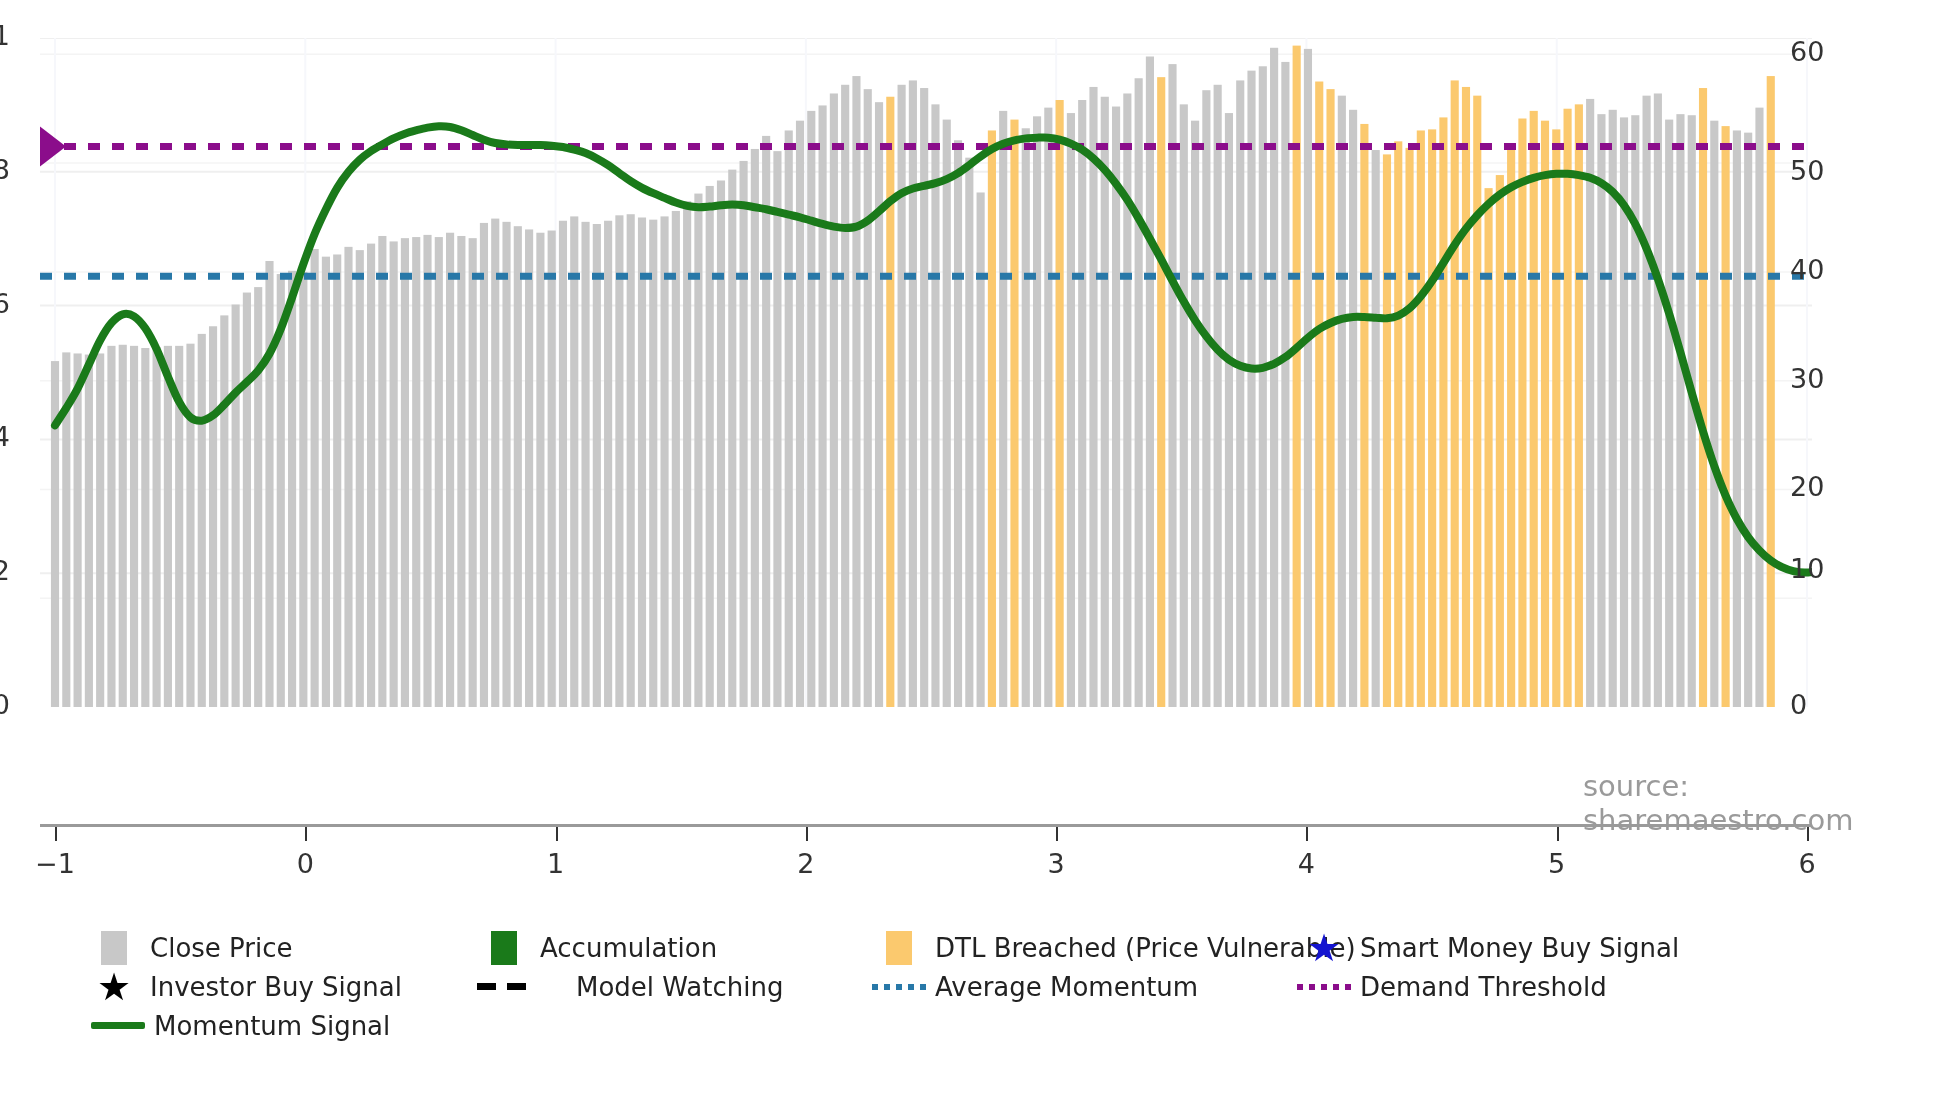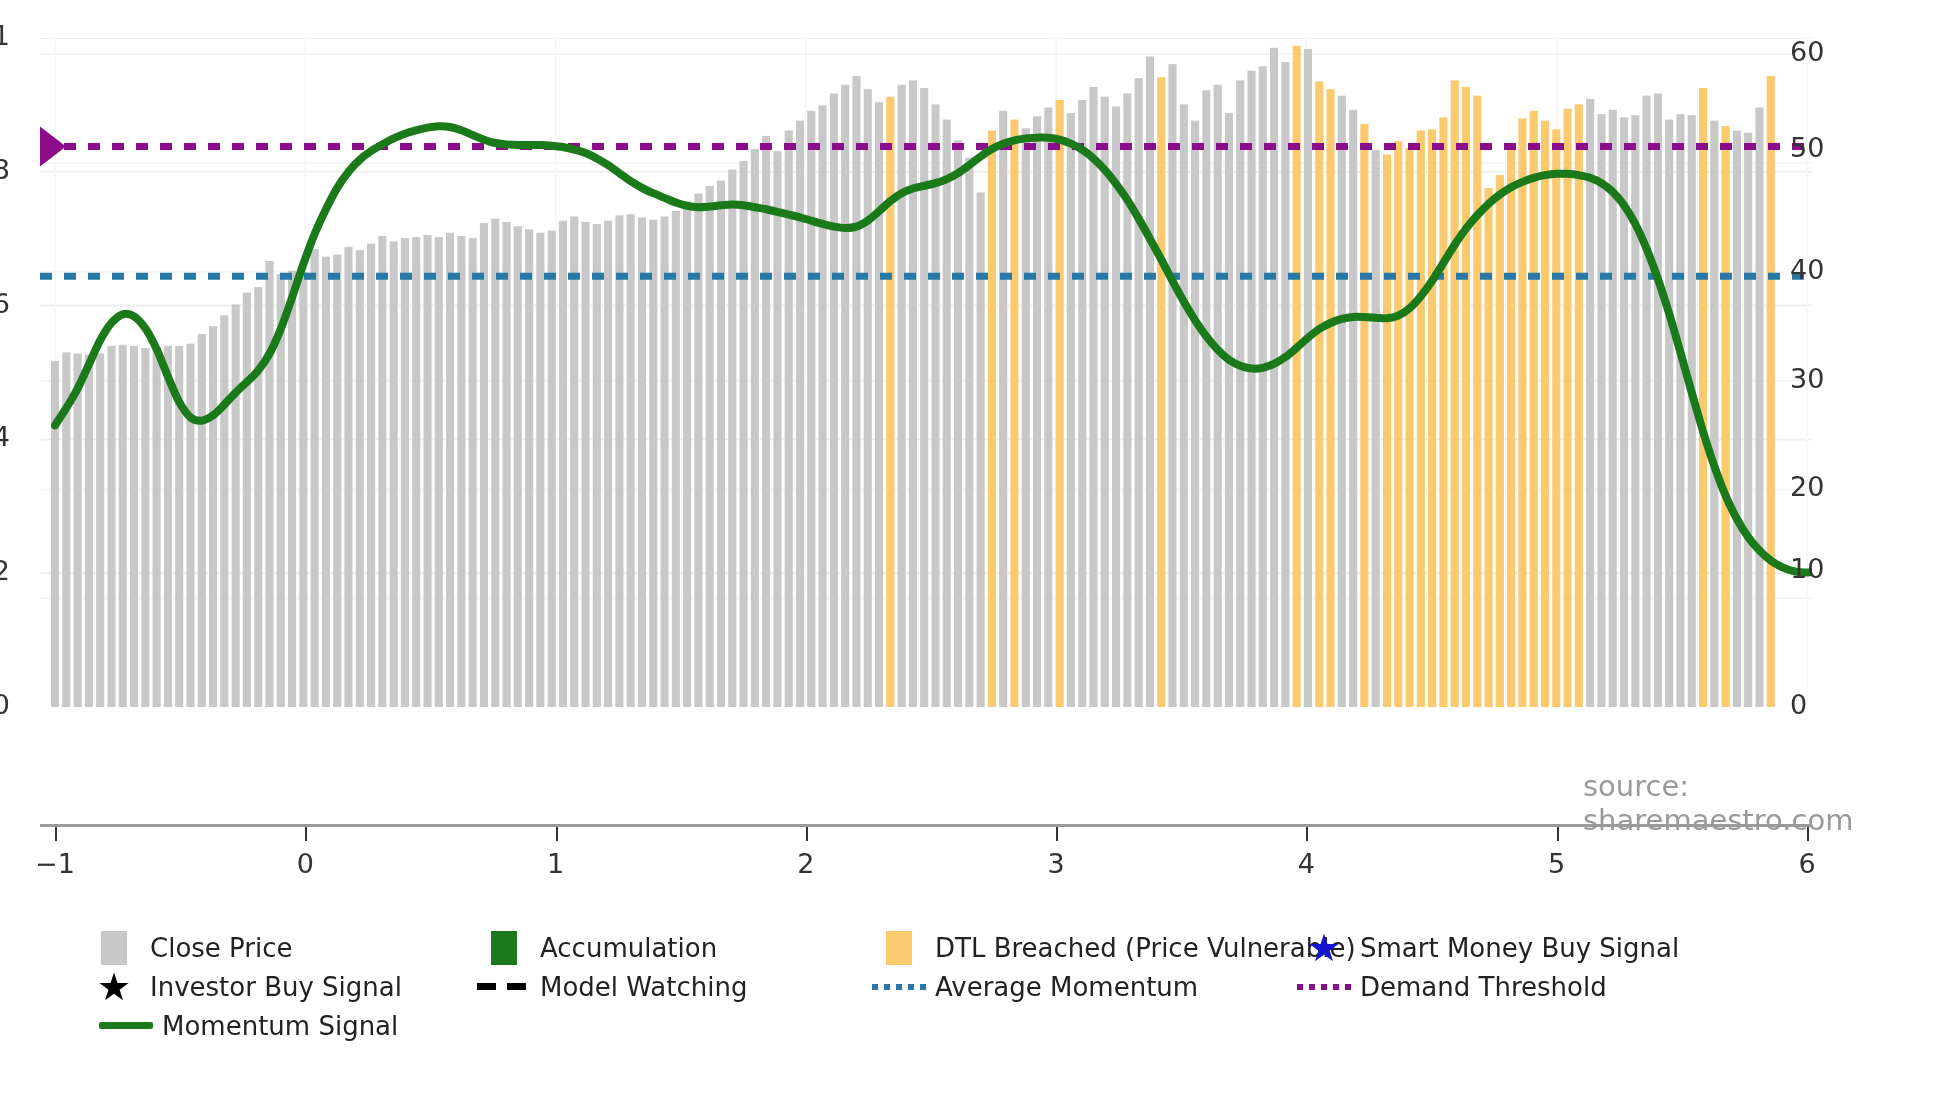--- a/index.html
+++ b/index.html
@@ -230,21 +230,21 @@
       <div class="ylab ylab-left" style="top: 287.6px;">0.6</div>
       <div class="ylab ylab-left" style="top: 153.8px;">0.8</div>
       <div class="ylab ylab-left" style="top: 20px;">1</div>
     </div>
   <div id="ylabels-right">
       <div class="ylab ylab-right" style="top: 689px;">0</div>
       <div class="ylab ylab-right" style="top: 553px;">10</div>
       <div class="ylab ylab-right" style="top: 471.439px;">20</div>
       <div class="ylab ylab-right" style="top: 362.659px;">30</div>
       <div class="ylab ylab-right" style="top: 253.878px;">40</div>
-      <div class="ylab ylab-right" style="top: 132px;">50</div>
+      <div class="ylab ylab-right" style="top: 155px;">50</div>
       <div class="ylab ylab-right" style="top: 36.3171px;">60</div>
     </div>
   <div id="xaxisline"></div>
   <div id="xlabels">
       <div class="xlab" style="left: 15.0169px;">−1</div>
       <div class="xtick" style="left: 55.0169px;"></div>
       <div class="xlab" style="left: 265.299px;">0</div>
       <div class="xtick" style="left: 305.299px;"></div>
       <div class="xlab" style="left: 515.582px;">1</div>
       <div class="xtick" style="left: 555.582px;"></div>
@@ -289,41 +289,41 @@
           <span class="legtxt">Smart Money Buy Signal</span>
         </div>
       </div>
       <div class="legrow" style="position: relative;">
         <div class="legitem" style="position: absolute; left: 0px;">
           <div class="legkey">
             <span class="star" style="color: rgb(0, 0, 0);">★</span>
           </div>
           <span class="legtxt">Investor Buy Signal</span>
         </div>
-        <div class="legitem" style="position: absolute; left: 390px;">
+        <div class="legitem" style="position: absolute; left: 390px; gap: 36px;">
           <div class="legkey">
             <span class="sw-dashline" style="background-image: repeating-linear-gradient(to right, rgb(0, 0, 0) 0px, rgb(0, 0, 0) 19px, transparent 19px, transparent 30px);"></span>
           </div>
           <span class="legtxt">Model Watching</span>
         </div>
         <div class="legitem" style="position: absolute; left: 785px;">
           <div class="legkey">
             <span class="sw-dotline" style="background-image: repeating-linear-gradient(to right, rgb(40, 120, 168) 0px, rgb(40, 120, 168) 6px, transparent 6px, transparent 12px);"></span>
           </div>
           <span class="legtxt">Average Momentum</span>
         </div>
         <div class="legitem" style="position: absolute; left: 1210px;">
           <div class="legkey">
             <span class="sw-dotline" style="background-image: repeating-linear-gradient(to right, rgb(139, 13, 139) 0px, rgb(139, 13, 139) 6px, transparent 6px, transparent 12px);"></span>
           </div>
           <span class="legtxt">Demand Threshold</span>
         </div>
       </div>
       <div class="legrow" style="position: relative;">
-        <div class="legitem" style="position: absolute; left: 12px;">
+        <div class="legitem" style="position: absolute; left: 4px;">
           <div class="legkey">
             <span class="sw-line" style="background: rgb(26, 122, 26);"></span>
           </div>
           <span class="legtxt">Momentum Signal</span>
         </div>
       </div>
     </div>
 
 </div>
 

